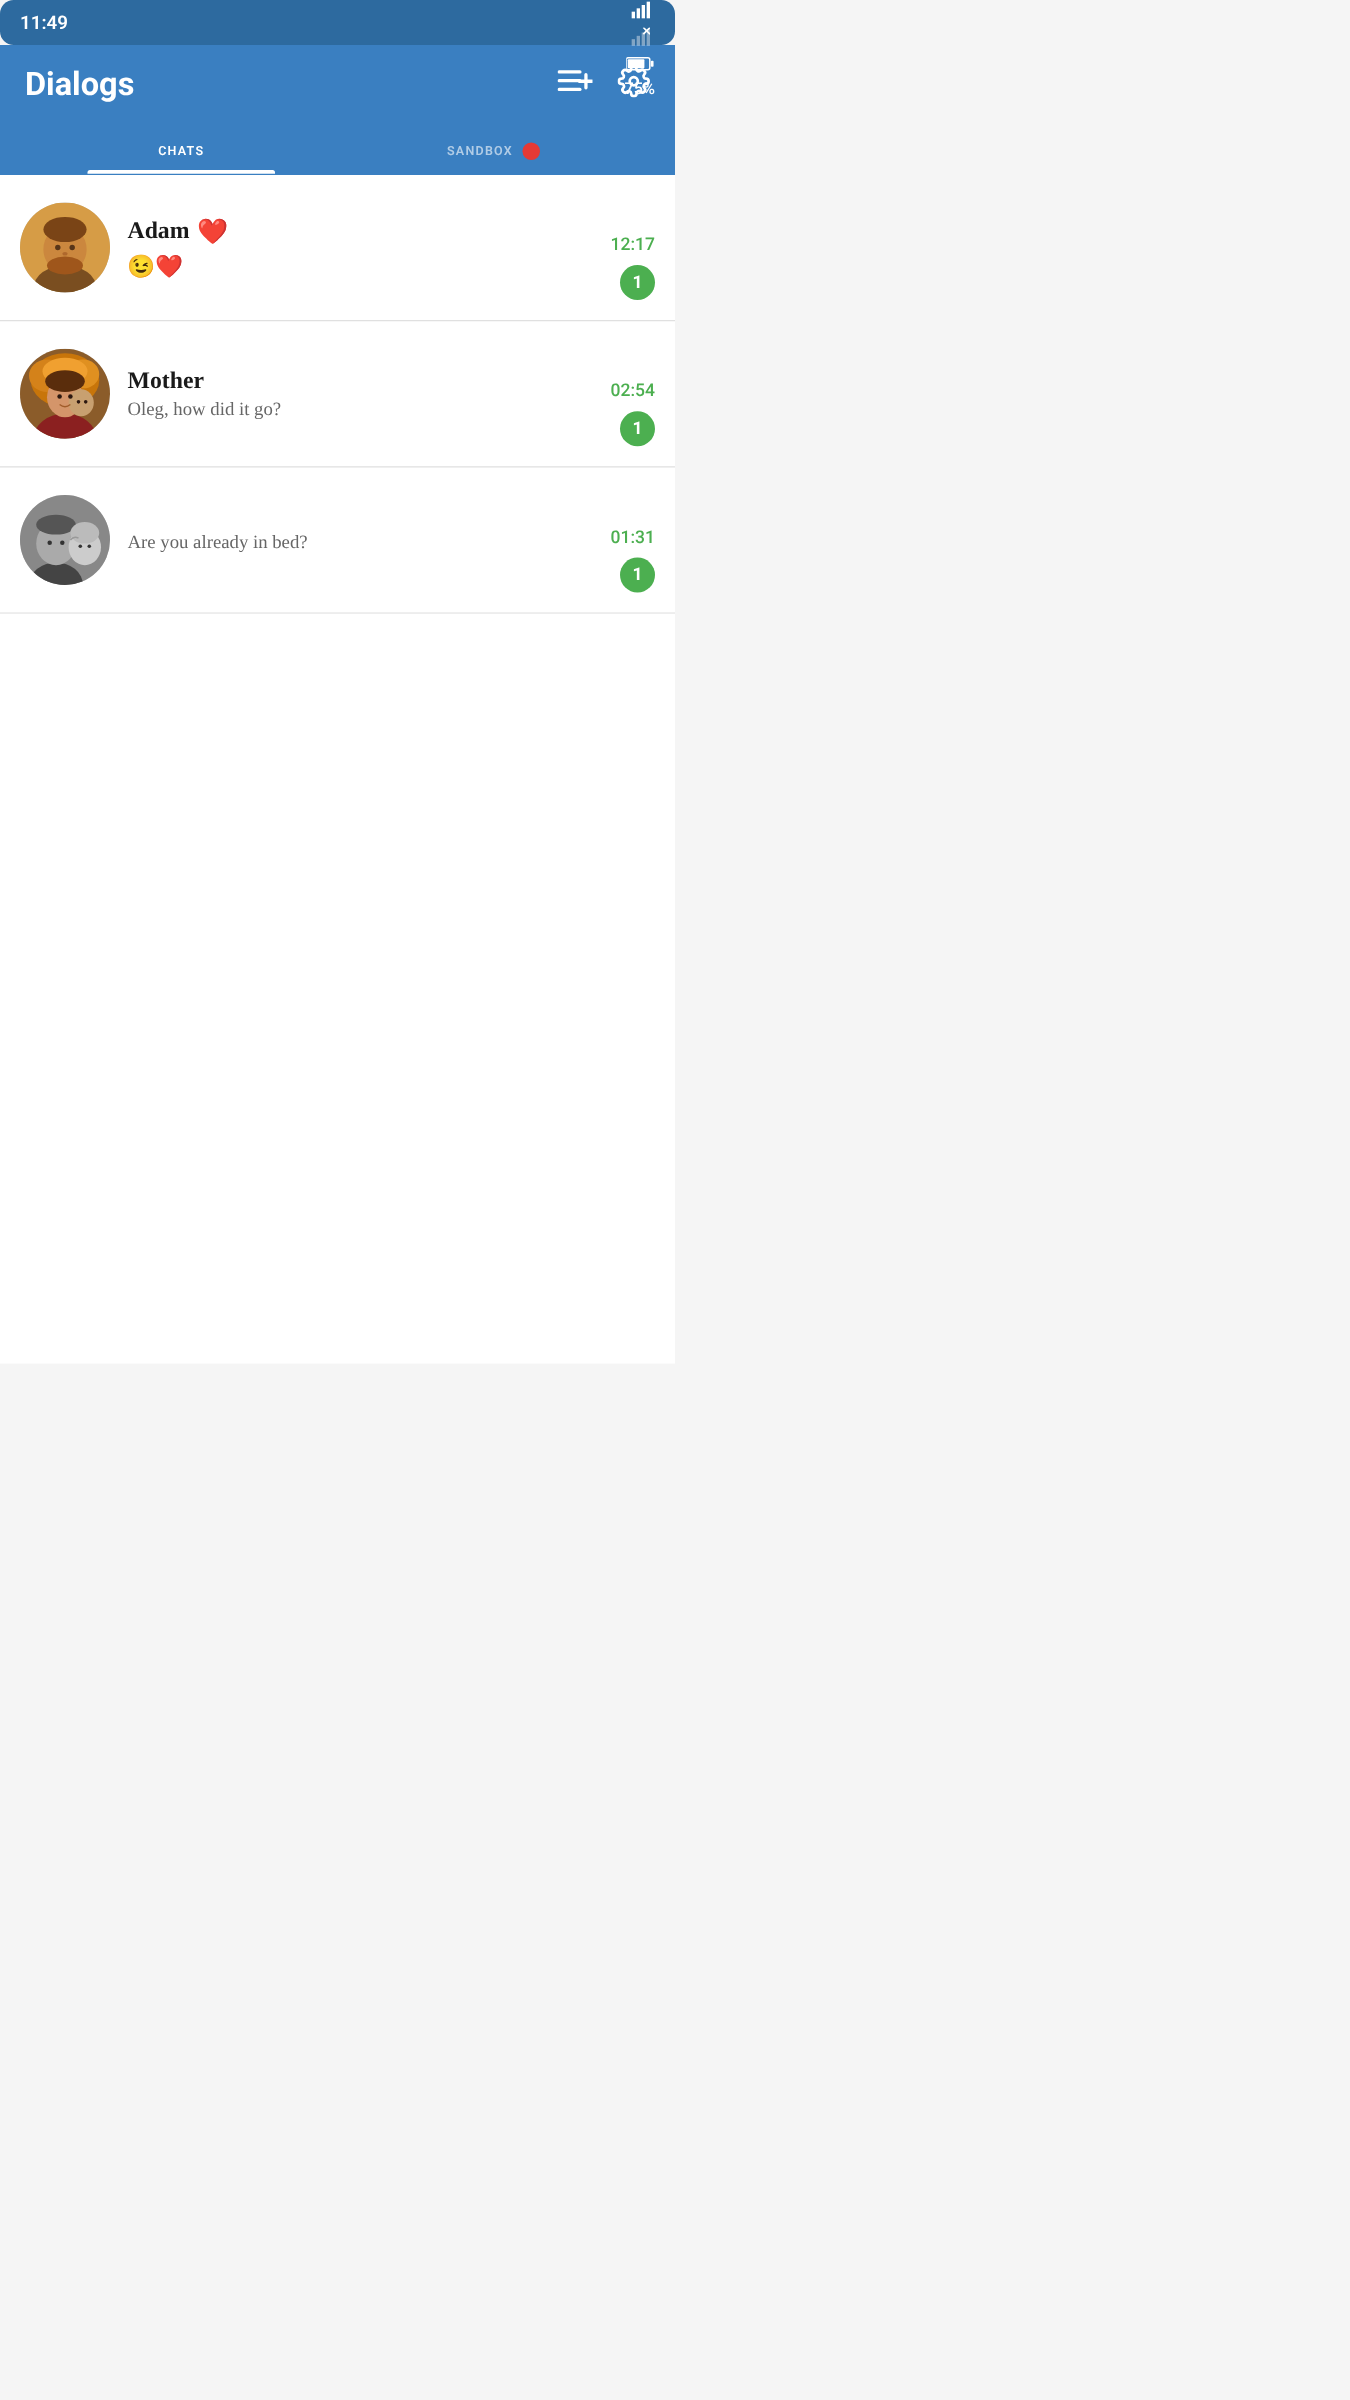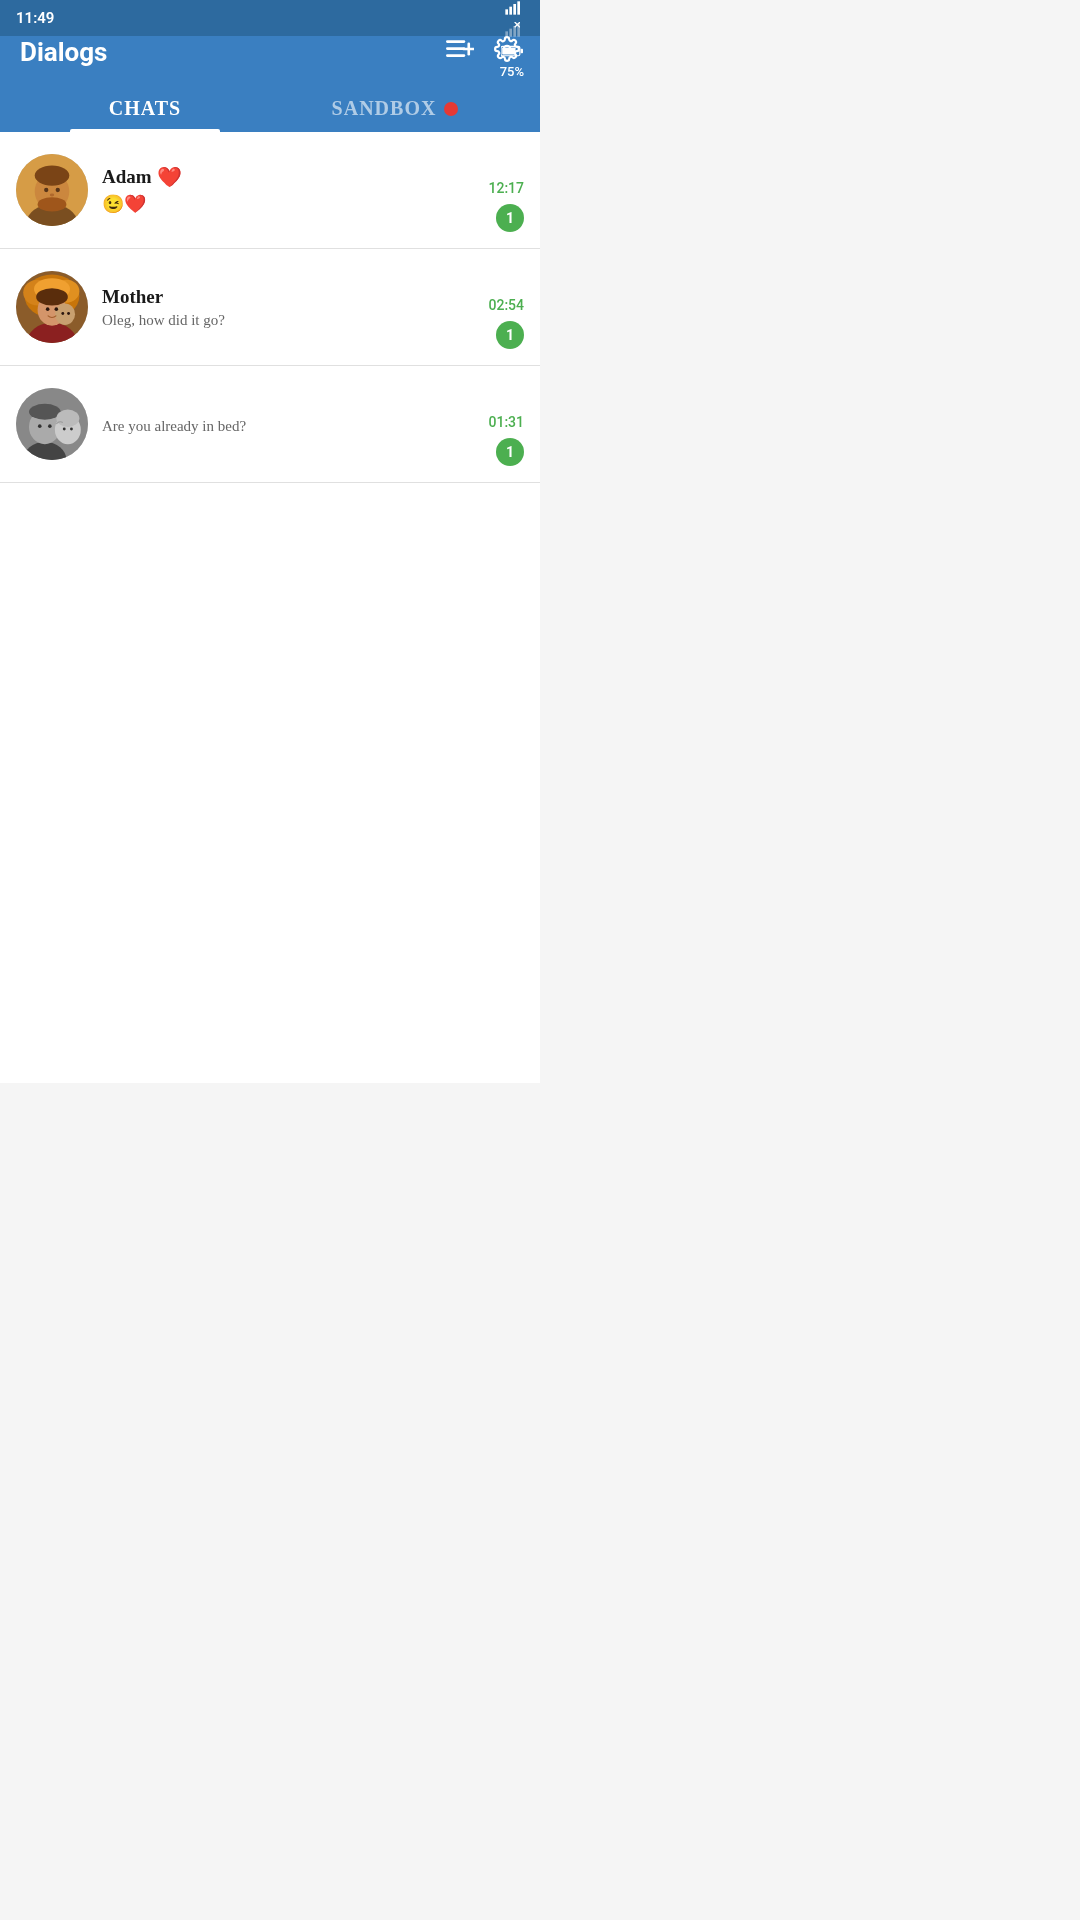--- a/index.html
+++ b/index.html
@@ -17,28 +17,29 @@
     .status-bar {
       background: #2d6a9f;
       display: flex;
       align-items: center;
       justify-content: space-between;
       padding: 0 16px;
       height: 36px;
       color: white;
       font-size: 15px;
       font-weight: 500;
+      border-radius: 11px;
     }
     .status-time { font-weight: 600; }
     .status-icons { display: flex; align-items: center; gap: 6px; font-size: 13px; flex-direction: column; }
 
     
     .header {
       background: #3a7fc1;
-      padding: 0 20px 0 20px;
+      padding: 16px 20px 0 20px;
     }
     .header-top {
       display: flex;
       align-items: center;
       justify-content: space-between;
       padding-bottom: 18px;
     }
     .header-title {
       color: white;
       font-size: 26px;
@@ -58,26 +59,25 @@
     
     .tabs {
       display: flex;
       align-items: center;
     }
     .tab {
       flex: 1;
       text-align: center;
       padding: 12px 0;
       color: rgba(255,255,255,0.6);
-      font-size: 20px;
+      font-size: 10px;
       font-weight: 600;
       letter-spacing: 1px;
       cursor: pointer;
       position: relative;
-      font-family: Liberation Serif, serif;
     }
     .tab.active {
       color: white;
     }
     .tab.active::after {
       content: '';
       position: absolute;
       bottom: 0;
       left: 20%;
       width: 60%;

